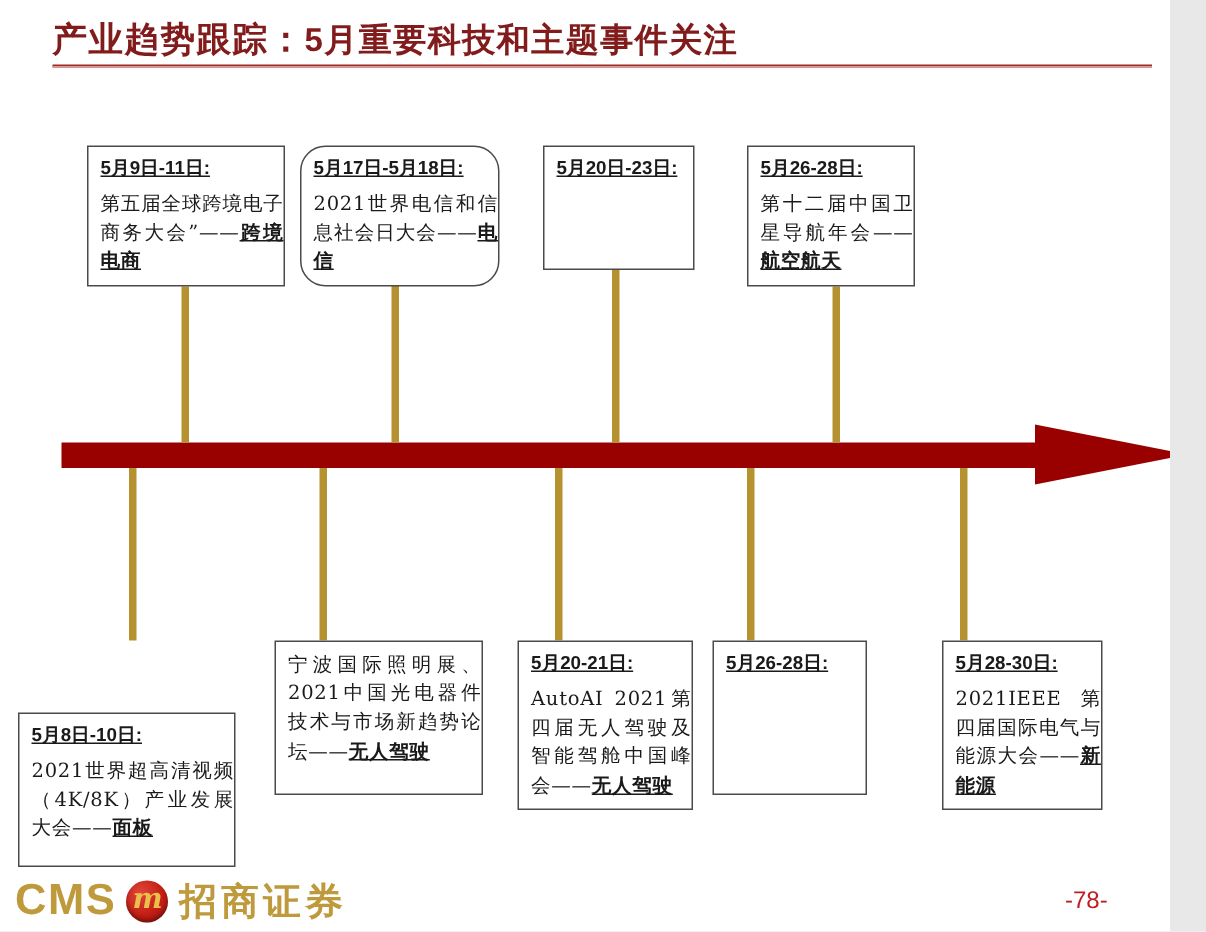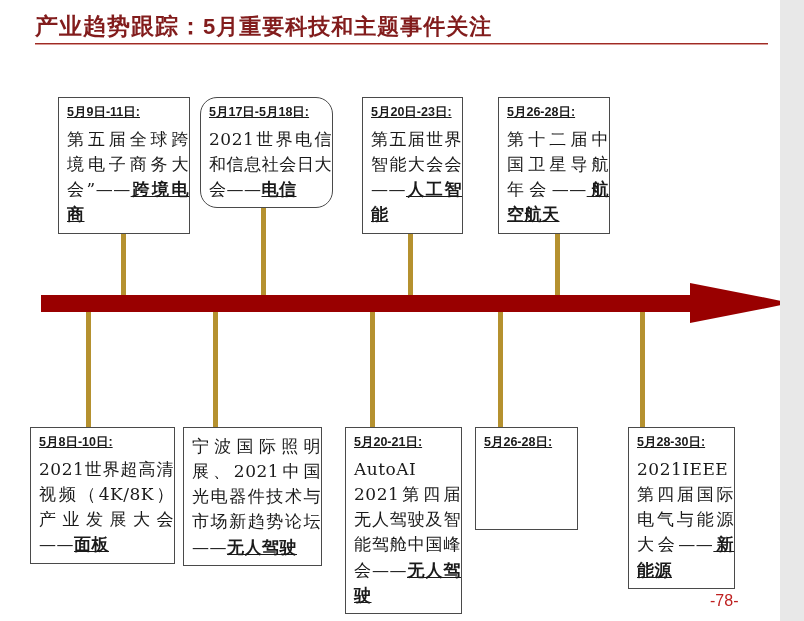--- a/index.html
+++ b/index.html
@@ -66,21 +66,21 @@
   }
   .event-box .date{
     font-family:"Liberation Sans",sans-serif;
     font-size:12.5px;font-weight:bold;
     color:var(--text-dark);
     text-decoration:underline;
     margin-bottom:6px;
     white-space:nowrap;
   }
   .event-box .body{
-    font-size:17px;line-height:1.48;
+    font-size:13px;line-height:1.48;
     letter-spacing:0.5px;
     color:var(--text-dark);
     text-align:justify;
   }
   .event-box .tag{
     font-weight:bold;
     text-decoration:underline;
   }
   .tb{top:97px;min-height:83px;}
   .bb{top:427px;min-height:103px;}
@@ -142,41 +142,47 @@
   <div class="event-box tb" style="left:58px;width:132px;">
     <div class="date">5月9日-11日:</div>
     <div class="body"><span>第五届全球跨境电子商务大会”——</span><span class="tag">跨境电商</span></div>
   </div>
   <div class="event-box tb" style="left:200px;width:133px;border-radius:17px;">
     <div class="date">5月17日-5月18日:</div>
     <div class="body"><span>2021世界电信和信息社会日大会——</span><span class="tag">电信</span></div>
   </div>
   <div class="event-box tb" style="left:362px;width:101px;">
     <div class="date">5月20日-23日:</div>
-    <div class="body"><span>第五届世界智能大会会——</span><span class="tag">人工智能</span></div>
   </div>
   <div class="event-box tb" style="left:498px;width:112px;">
     <div class="date">5月26-28日:</div>
     <div class="body"><span>第十二届中国卫星导航年会——</span><span class="tag">航空航天</span></div>
   </div>
 
-  <div class="event-box bb" style="left:30px;width:145px;">
+  <div class="event-box bb" style="left:12px;width:145px;margin-top:48px;">
     <div class="date">5月8日-10日:</div>
     <div class="body"><span>2021世界超高清视频（4K/8K）产业发展大会——</span><span class="tag">面板</span></div>
   </div>
   <div class="event-box bb" style="left:183px;width:139px;">
     <div class="body"><span>宁波国际照明展、2021中国光电器件技术与市场新趋势论坛——</span><span class="tag">无人驾驶</span></div>
   </div>
   <div class="event-box bb" style="left:345px;width:117px;">
     <div class="date">5月20-21日:</div>
     <div class="body"><span>AutoAI 2021第四届无人驾驶及智能驾舱中国峰会——</span><span class="tag">无人驾驶</span></div>
   </div>
   <div class="event-box bb" style="left:475px;width:103px;">
     <div class="date">5月26-28日:</div>
   </div>
   <div class="event-box bb" style="left:628px;width:107px;">
     <div class="date">5月28-30日:</div>
     <div class="body"><span>2021IEEE第四届国际电气与能源大会——</span><span class="tag">新能源</span></div>
   </div>
 
+  <div class="footer-logo">
+    <span class="logo-cms">CMS</span>
+    <span class="emblem">
+        <span>m</span>
+      </span>
+    <span class="logo-name">招商证券</span>
+  </div>
   <div class="page-number">-78-</div>
 
 </div>
 
 </body></html>

